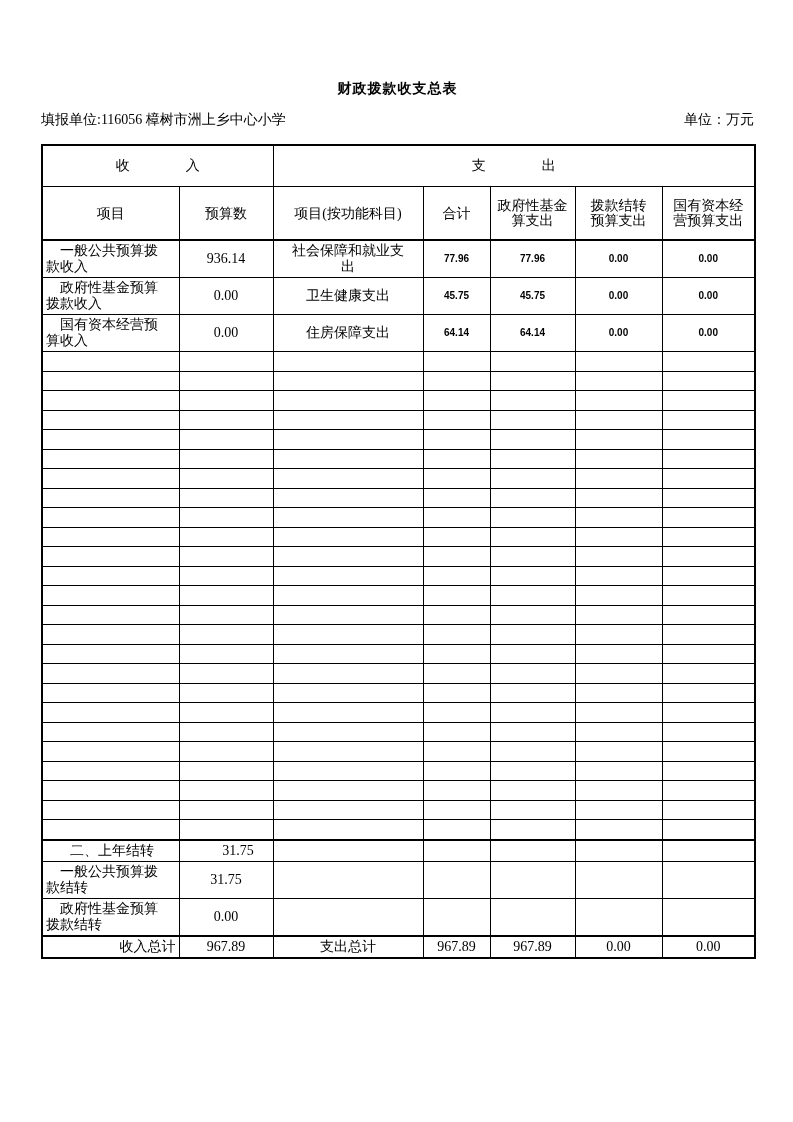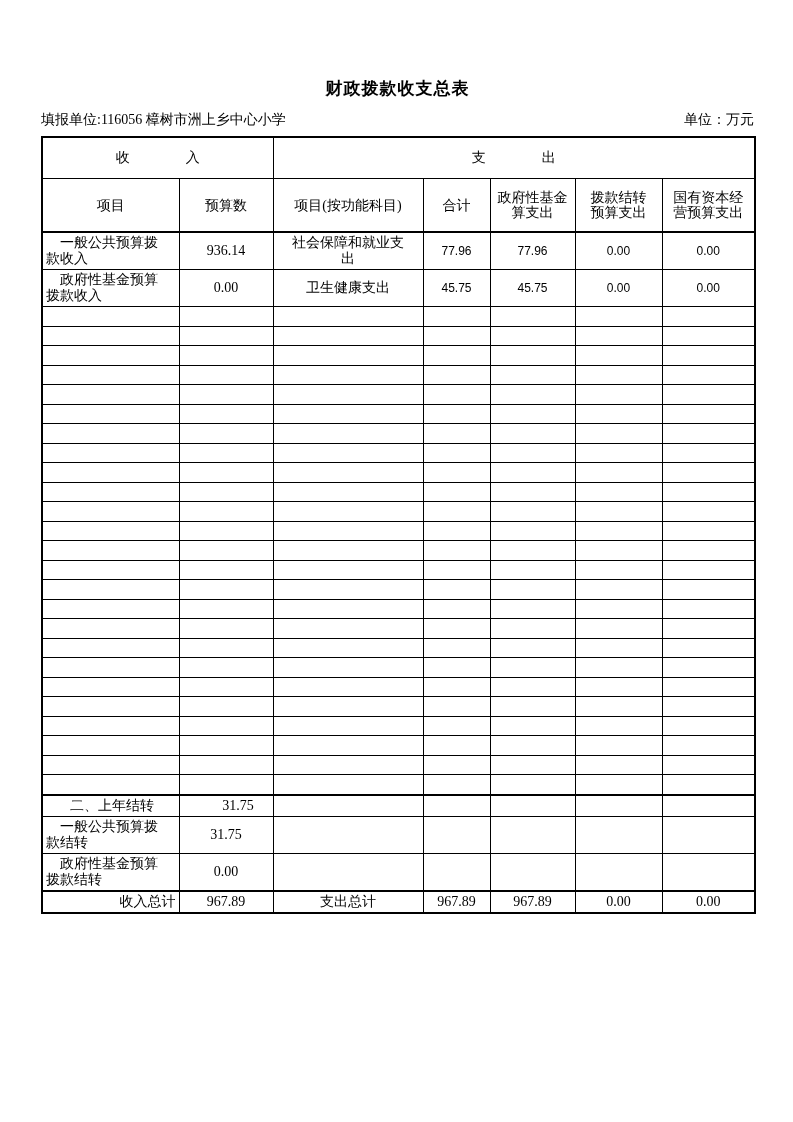--- a/index.html
+++ b/index.html
@@ -10,33 +10,33 @@
   }
   .page {
     box-sizing: border-box;
     width: 793px; height: 1122px;
     padding: 79px 39px 0 41px;
     overflow: hidden;
   }
   .title {
     margin: 0;
     text-align: center;
-    font-size: 17px;
+    font-size: 14px;
     line-height: 19px;
     font-weight: 700;
     letter-spacing: 1px;
   }
   .meta {
     display: flex;
     justify-content: space-between;
     align-items: flex-end;
     font-size: 14px;
     line-height: 16px;
     margin-top: 14px;
-    margin-bottom: 8px;
+    margin-bottom: 16px;
   }
   table.budget {
     border-collapse: collapse;
     table-layout: fixed;
     width: 713px;
     border: 2px solid #000;
   }
   th, td {
     border: 1px solid #000;
     font-weight: normal;
@@ -57,21 +57,22 @@
   }
   td.c0 { text-align: left; padding-left: 3px; }
   td.c0.indent { text-indent: 14px; }
   td.center { text-align: right; text-indent: 0 !important; }
   tr.main-row td, tr.carry-row td, tr.total-row td { height: 16px; }
   tr.empty-row td { height: 18.5px; padding: 0; }
   tr.carry-first td { border-top: 2px solid #000; padding-left: 27px; }
   tr.total-row td { border-top: 2px solid #000; }
   td.sans {
     font-family: "Liberation Sans", "DejaVu Sans", sans-serif;
-    font-size: 12px;
+    font-size: 10px;
+    font-weight: bold;
   }
 </style>
 </head>
 <body>
 
 <div class="page">
   <h1 class="title">财政拨款收支总表</h1>
 
   <div class="meta">
     <span>填报单位:116056 樟树市洲上乡中心小学</span>
@@ -121,20 +122,30 @@
         <tr class="main-row">
           <td class="c0 indent">政府性基金预算
 拨款收入</td>
           <td class="c1">0.00</td>
           <td class="c2">卫生健康支出</td>
           <td class="c3 sans">45.75</td>
           <td class="c4 sans">45.75</td>
           <td class="c5 sans">0.00</td>
           <td class="c6 sans">0.00</td>
         </tr>
+        <tr class="main-row">
+          <td class="c0 indent">国有资本经营预
+算收入</td>
+          <td class="c1">0.00</td>
+          <td class="c2">住房保障支出</td>
+          <td class="c3 sans">64.14</td>
+          <td class="c4 sans">64.14</td>
+          <td class="c5 sans">0.00</td>
+          <td class="c6 sans">0.00</td>
+        </tr>
         <tr class="empty-row">
           <td class="c0"></td>
           <td class="c1"></td>
           <td class="c2"></td>
           <td class="c3"></td>
           <td class="c4"></td>
           <td class="c5"></td>
           <td class="c6"></td>
         </tr>
         <tr class="empty-row">

